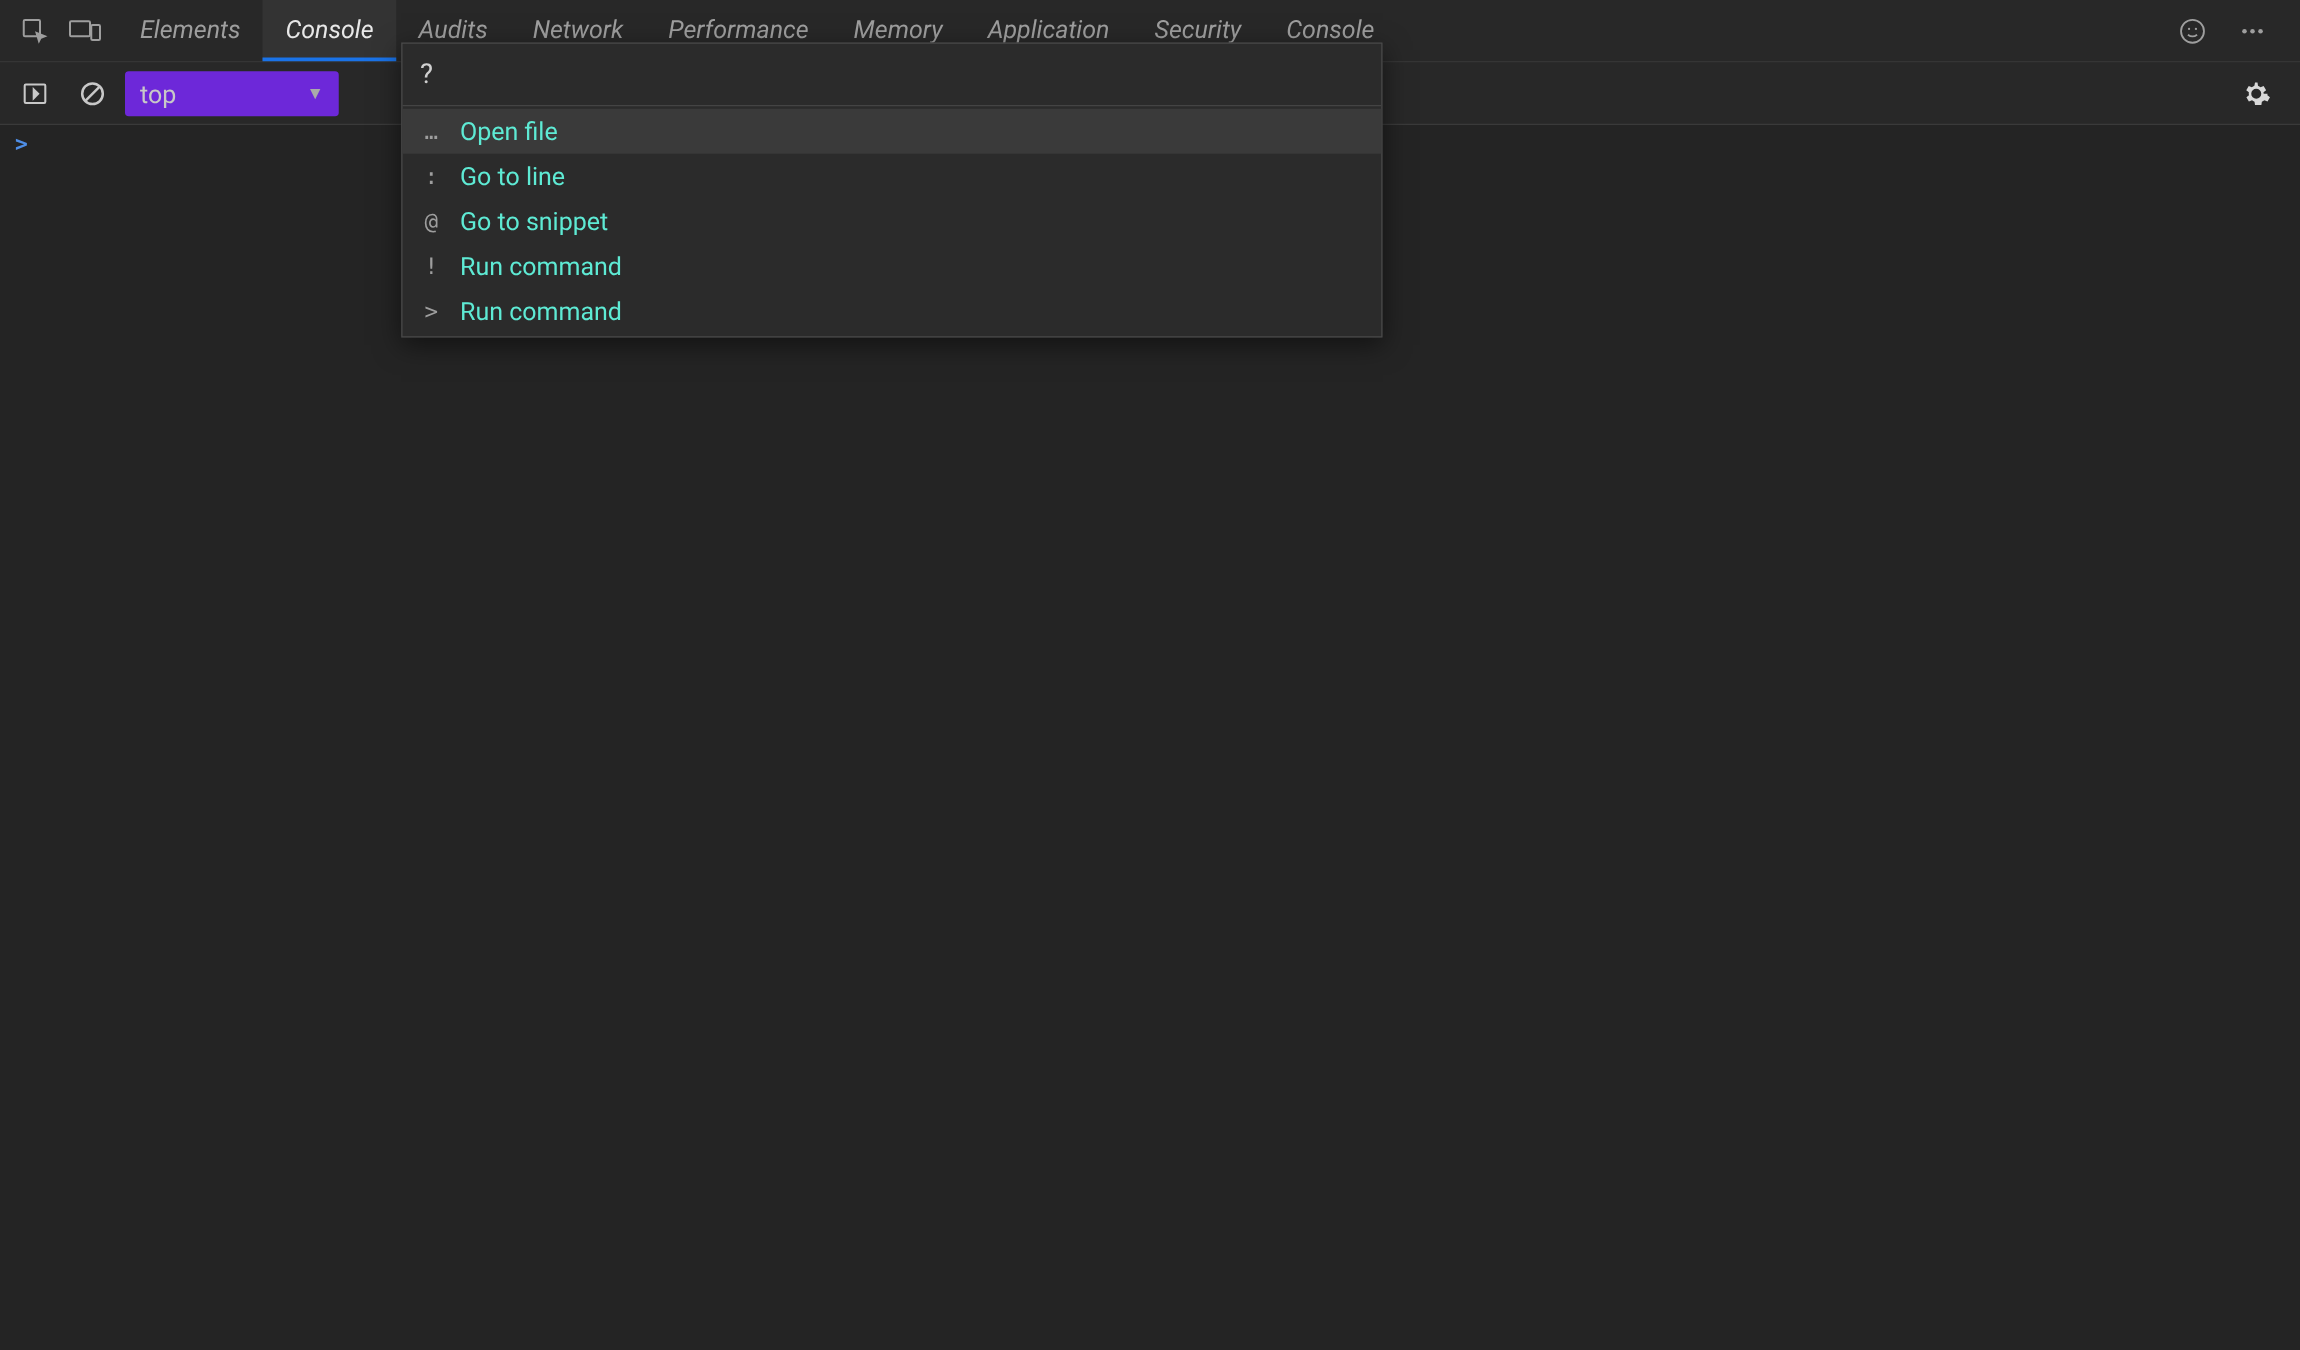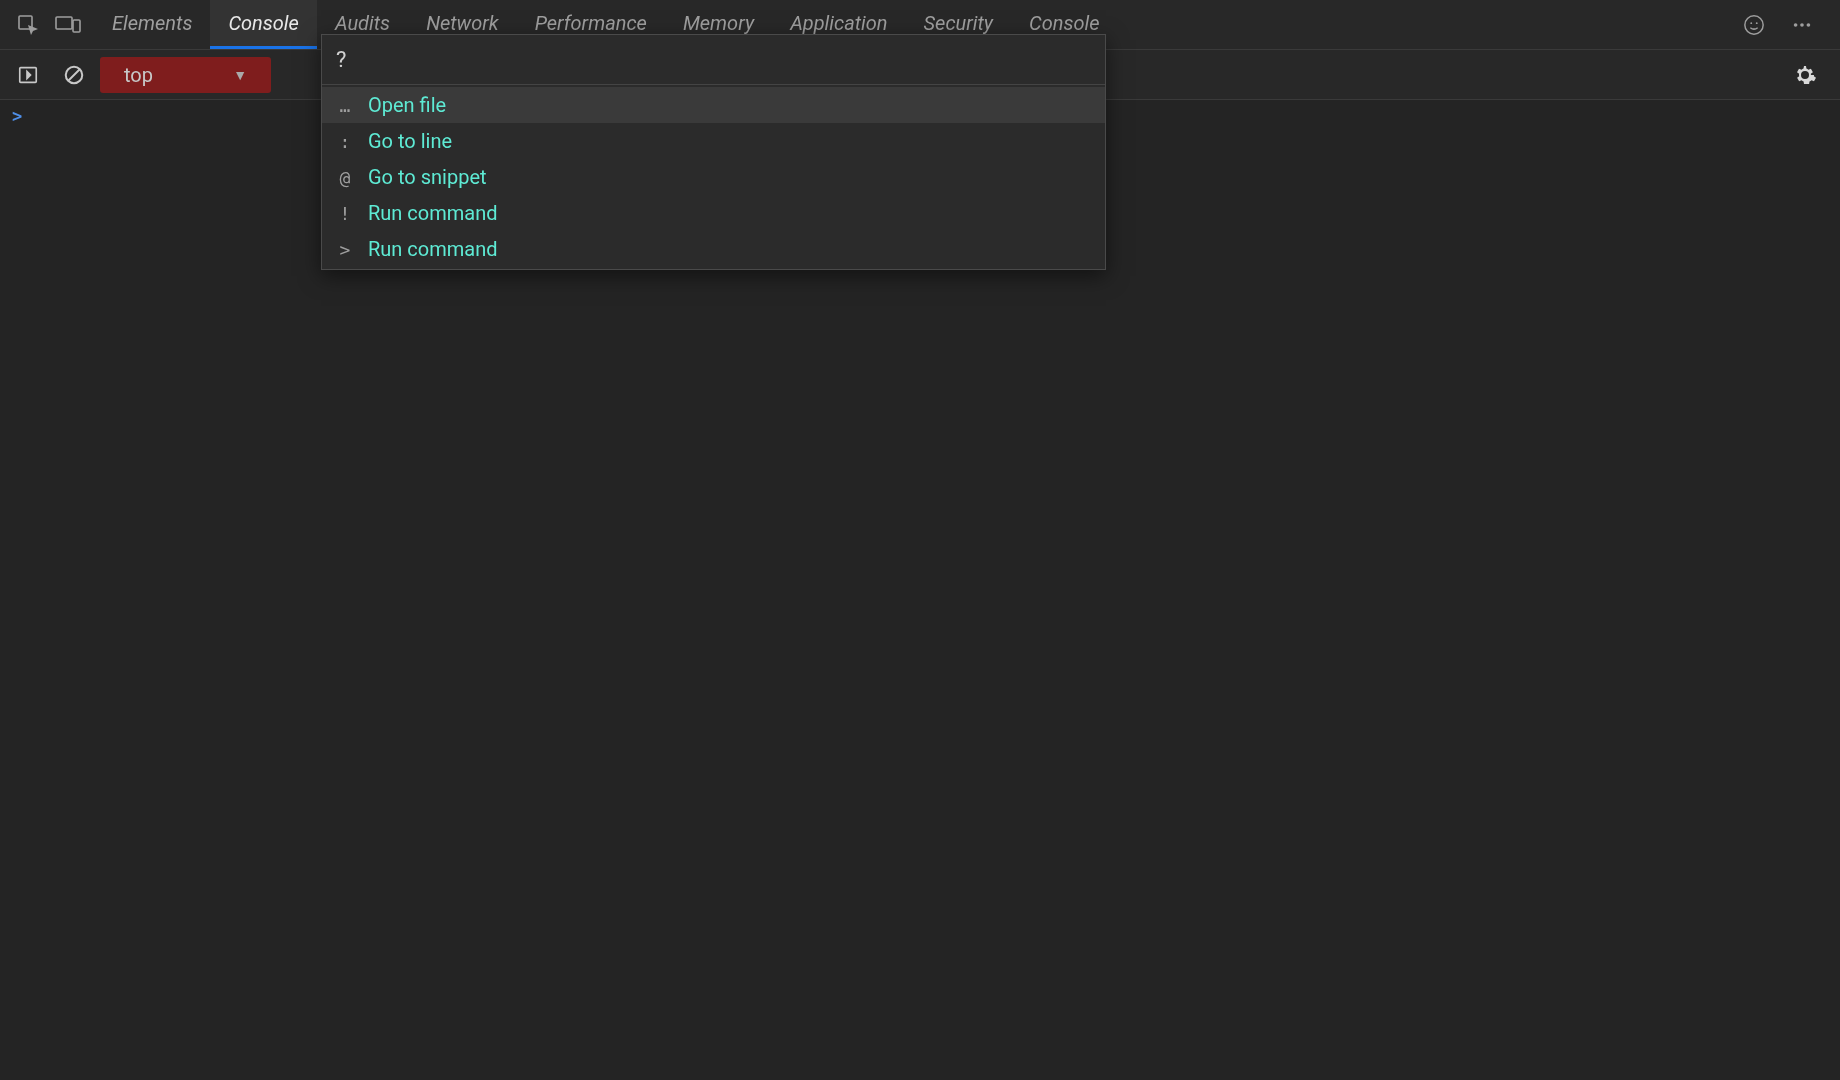--- a/index.html
+++ b/index.html
@@ -65,23 +65,23 @@
       border-bottom: 1px solid #3a3a3a;
       padding: 0 8px;
       gap: 6px;
     }
     .context-select {
       display: flex;
       align-items: center;
       justify-content: space-between;
       width: 171px;
       height: 36px;
-      background: #7f1d1d;
+      background: #6d28d9;
       color: #c8c8c8;
-      padding: 0 24px;
+      padding: 0 12px;
       border-radius: 3px;
       cursor: pointer;
     }
     .context-select .caret { color: #aaa; font-size: 14px; }
     .gear {
       margin-left: auto;
       padding-right: 14px;
       color: #c8c8c8;
     }
     .console-area {

